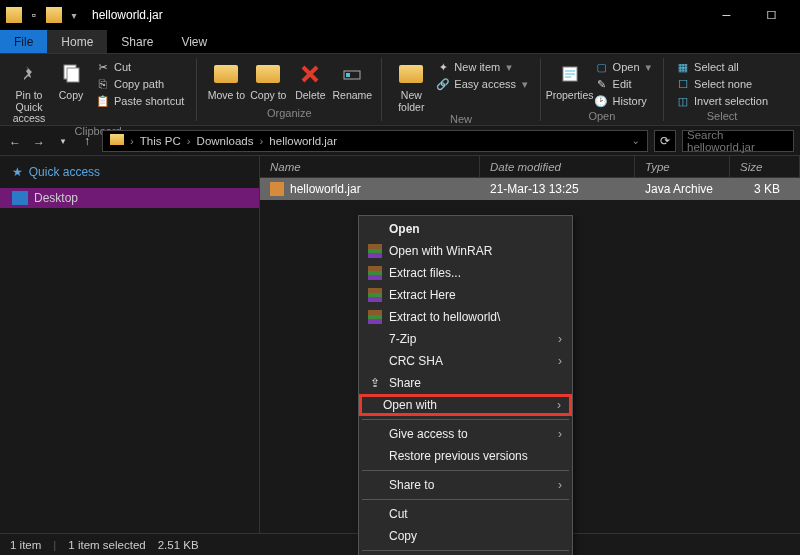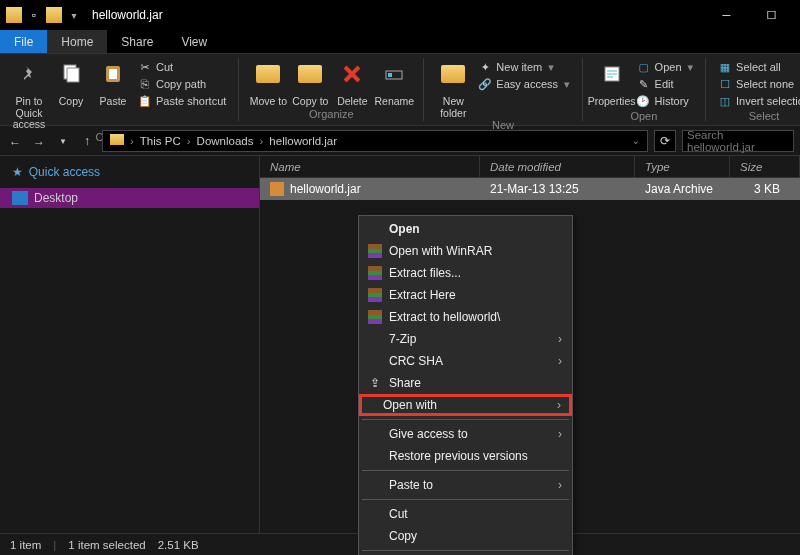--- a/index.html
+++ b/index.html
@@ -5,29 +5,29 @@
 * { margin: 0; padding: 0; box-sizing: border-box; font-family: "Segoe UI", Arial, sans-serif; }
 body { background: #000; color: #ccc; width: 800px; height: 555px; overflow: hidden; position: relative; font-size: 12px; }
 .titlebar { height: 30px; background: #000; display: flex; align-items: center; padding: 0 6px; }
 .titlebar .tb-icons { display: flex; gap: 4px; align-items: center; }
 .titlebar .tb-icons span { width: 16px; height: 16px; display: flex; align-items: center; justify-content: center; font-size: 12px; }
 .titlebar .title { margin-left: 10px; font-size: 12px; color: #fff; }
 .titlebar .spacer { flex: 1; }
 .titlebar .win-controls { display: flex; }
 .titlebar .win-controls div { width: 45px; height: 30px; display: flex; align-items: center; justify-content: center; color: #fff; font-size: 11px; }
 .menubar { height: 24px; background: #000; display: flex; align-items: stretch; border-bottom: 1px solid #333; }
-.menubar .file-tab { background: #1976d2; color: #e5e5e5; padding: 0 14px; display: flex; align-items: center; font-size: 12px; }
+.menubar .file-tab { background: #1976d2; color: #0f172a; padding: 0 14px; display: flex; align-items: center; font-size: 12px; }
 .menubar .tab { padding: 0 14px; display: flex; align-items: center; color: #ccc; font-size: 12px; }
 .menubar .tab.active { background: #2a2a2a; }
 .ribbon { height: 72px; background: #202020; display: flex; padding: 4px 0; border-bottom: 1px solid #333; }
 .ribbon-group { display: flex; flex-direction: column; align-items: center; padding: 0 8px; border-right: 1px solid #3a3a3a; }
 .ribbon-group:last-child { border-right: none; }
 .ribbon-group .items { display: flex; flex: 1; align-items: flex-start; }
 .ribbon-group .glabel { font-size: 11px; color: #888; height: 14px; }
-.rbtn { display: flex; flex-direction: column; align-items: center; width: 42px; gap: 8px; padding-top: 2px; }
+.rbtn { display: flex; flex-direction: column; align-items: center; width: 42px; gap: 2px; padding-top: 2px; }
 .rbtn .ricon { width: 28px; height: 28px; display: flex; align-items: center; justify-content: center; background: transparent; }
 .rbtn .rlabel { font-size: 10.5px; color: #ccc; text-align: center; line-height: 1.1; }
 .rlist { display: flex; flex-direction: column; padding: 2px 4px; gap: 3px; }
 .rlist-item { display: flex; align-items: center; gap: 4px; font-size: 11px; color: #ccc; white-space: nowrap; }
 .rlist-item .sicon { width: 14px; height: 14px; display: flex; align-items: center; justify-content: center; font-size: 11px; }
 .navbar { height: 30px; background: #191919; display: flex; align-items: center; padding: 0 6px; gap: 6px; border-bottom: 1px solid #333; }
 .navbar .navbtn { width: 18px; height: 18px; display: flex; align-items: center; justify-content: center; color: #ccc; }
 .breadcrumb { flex: 1; height: 22px; background: #000; border: 1px solid #444; display: flex; align-items: center; font-size: 11.5px; color: #ccc; padding: 0 4px; }
 .breadcrumb span { padding: 0 3px; }
 .breadcrumb .sep { color: #888; }
@@ -109,29 +109,20 @@
       </div>
       <div class="rbtn">
         <div class="ricon">
             <svg width="22" height="22">
               <rect x="4" y="2" width="12" height="14" fill="#fff" stroke="#888"></rect>
               <rect x="7" y="5" width="12" height="14" fill="#fff" stroke="#888"></rect>
             </svg>
           </div>
         <div class="rlabel">Copy</div>
       </div>
-      <div class="rbtn">
-        <div class="ricon">
-            <svg width="22" height="22">
-              <rect x="4" y="3" width="14" height="16" fill="#c89648" rx="2"></rect>
-              <rect x="7" y="6" width="8" height="10" fill="#fff"></rect>
-            </svg>
-          </div>
-        <div class="rlabel">Paste</div>
-      </div>
       <div class="rlist">
         <div class="rlist-item">
             <span class="sicon">✂</span>
             <span>Cut</span>
           </div>
         <div class="rlist-item">
             <span class="sicon">⎘</span>
             <span>Copy path</span>
           </div>
         <div class="rlist-item">
@@ -353,21 +344,21 @@
   <div class="cm-sep"></div>
   <div class="cm-item">
       <span>Give access to</span>
       <span class="arrow">›</span>
     </div>
   <div class="cm-item">
       <span>Restore previous versions</span>
     </div>
   <div class="cm-sep"></div>
   <div class="cm-item">
-      <span>Paste to</span>
+      <span>Share to</span>
       <span class="arrow">›</span>
     </div>
   <div class="cm-sep"></div>
   <div class="cm-item">
       <span>Cut</span>
     </div>
   <div class="cm-item">
       <span>Copy</span>
     </div>
   <div class="cm-sep"></div>

